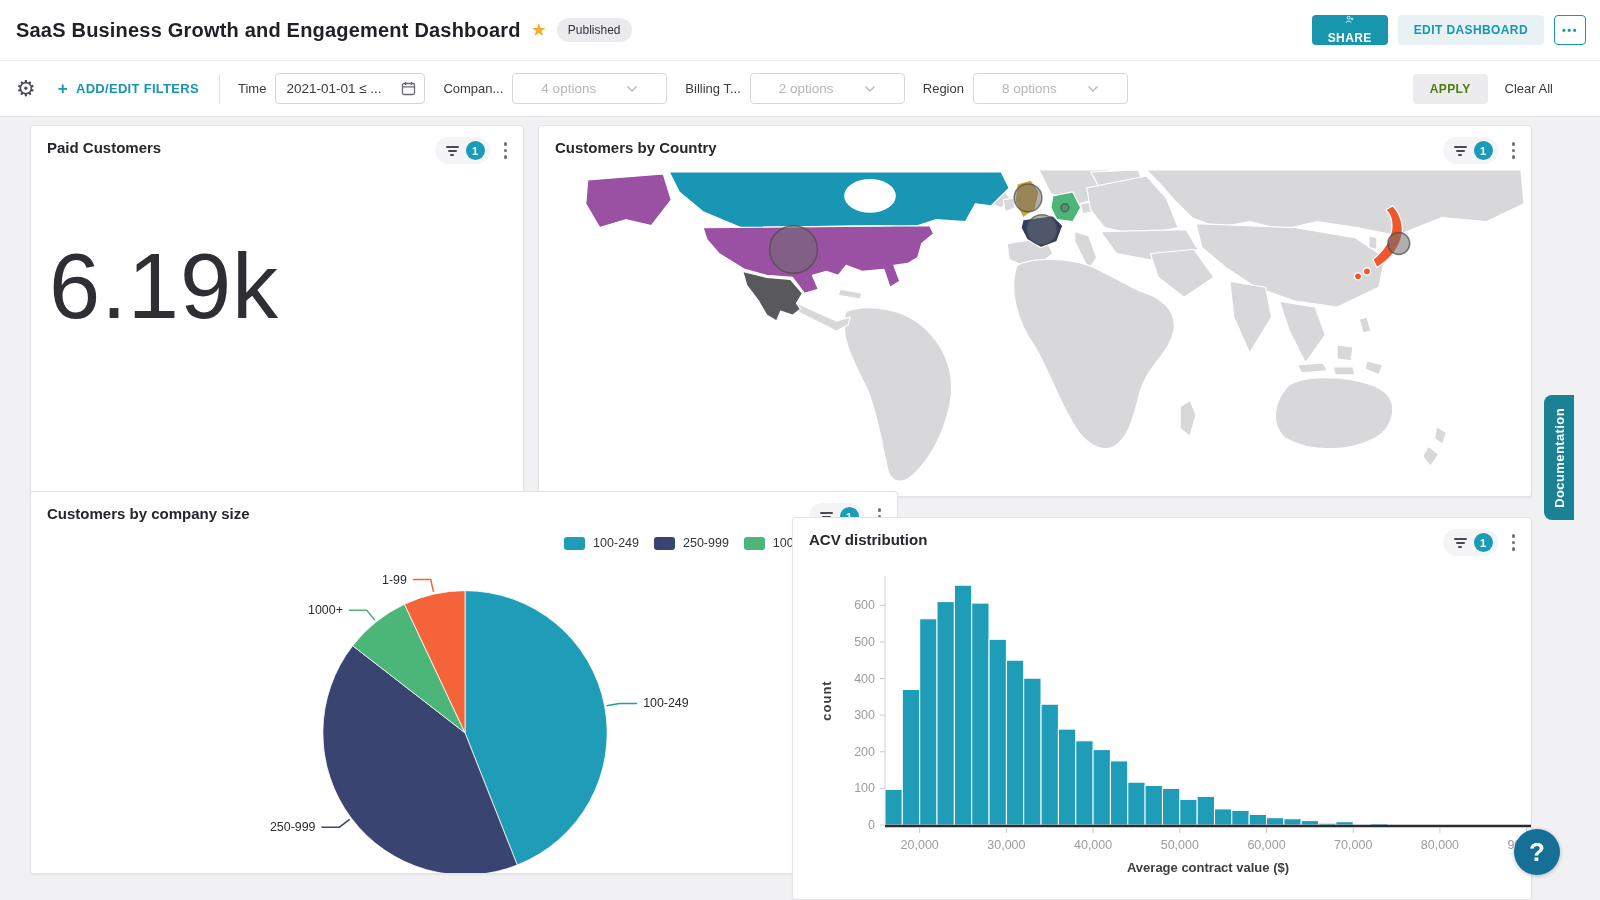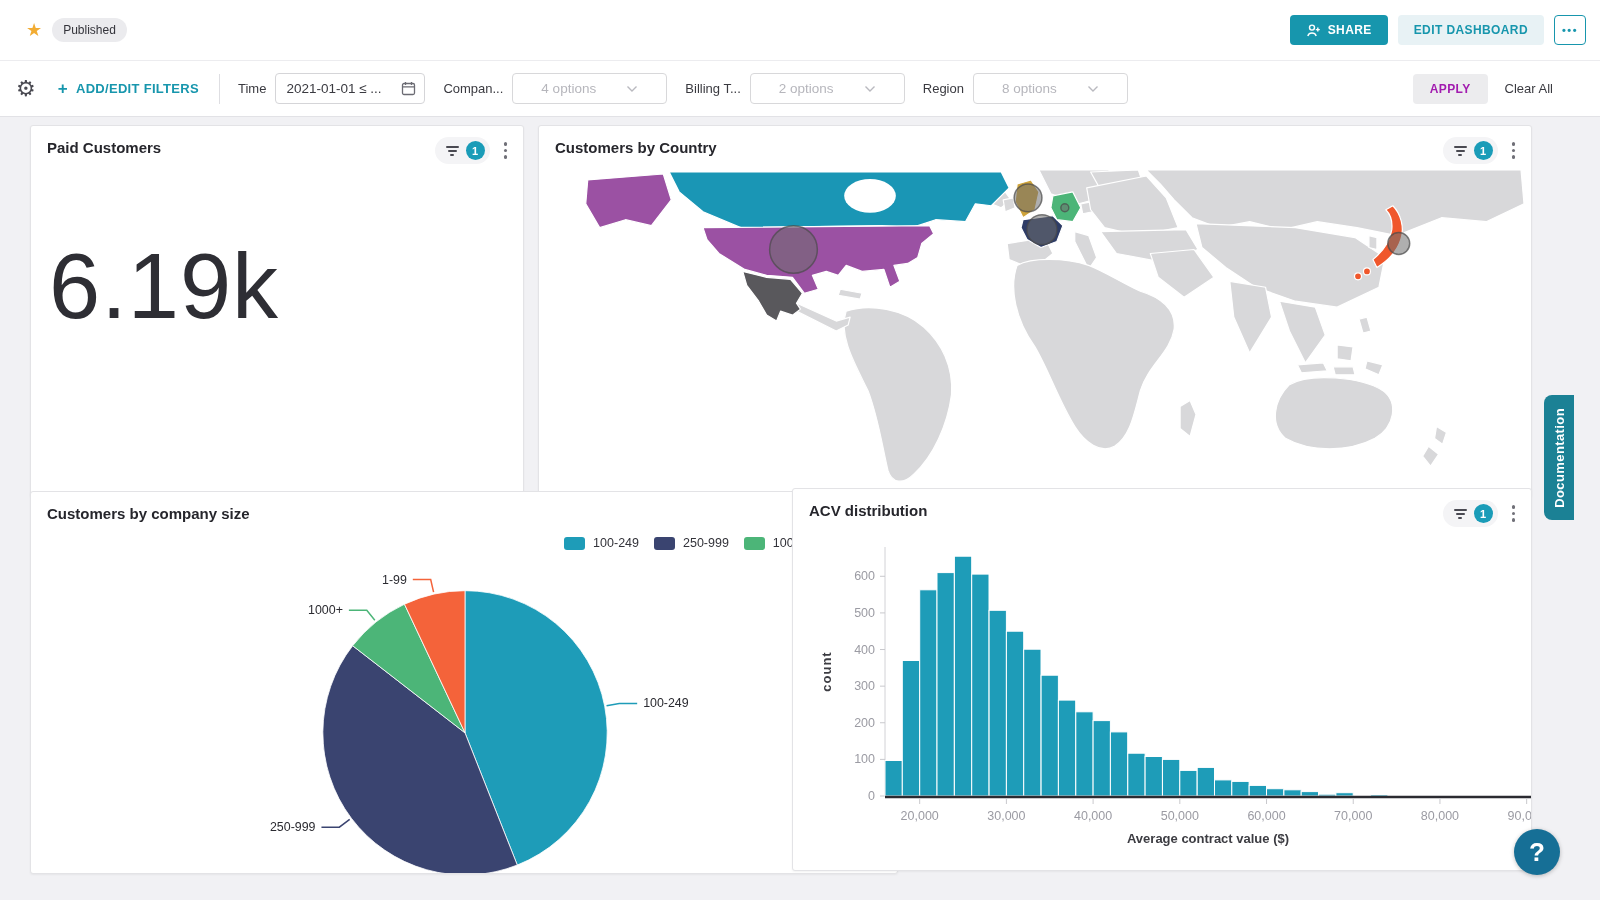--- a/index.html
+++ b/index.html
@@ -7,55 +7,55 @@
   body { font-family:"Liberation Sans", sans-serif; }
   #app { position:relative; width:1600px; height:900px; background:#f1f1f4; overflow:hidden; }
 
   
   .header { position:absolute; left:0; top:0; width:1600px; height:60px; background:#fff; display:flex; align-items:center; padding:0 14px 0 16px; }
   .title { font-size:20px; font-weight:bold; color:#1f1f25; letter-spacing:.2px; }
   .star { color:#f2ac33; font-size:18px; margin-left:10px; }
   .badge { margin-left:10px; background:#ebebee; color:#33333a; font-size:12px; padding:5px 11px; border-radius:12px; }
   .header .spacer { flex:1; }
   .btn { height:30px; display:inline-flex; align-items:center; justify-content:center; border-radius:4px; font-size:12px; font-weight:bold; letter-spacing:.4px; cursor:pointer; }
-  .btn-share { background:#1796ad; color:#fff; padding:0 16px; gap:7px; }
+  .btn-share { background:#1796ad; color:#fff; padding:0 16px; gap:7px;flex-direction:column; }
   .btn-edit { background:#e8f2f5; color:#1796ad; padding:0 16px; margin-left:10px; }
   .btn-more { width:32px; margin-left:10px; border:1px solid #1796ad; color:#1796ad; background:#fff; font-size:14px; letter-spacing:1px; }
 
   
   .filterbar { position:absolute; left:0; top:60px; width:1600px; height:57px; background:#fff; border-top:1px solid #ececef; border-bottom:1px solid #e2e2e6; display:flex; align-items:center; padding:0 47px 0 16px; }
   .gear { font-size:22px; color:#4a4a52; margin-right:22px; cursor:pointer; line-height:1; }
   .addedit { color:#1796ad; font-size:13px; font-weight:bold; letter-spacing:.3px; display:flex; align-items:center; gap:8px; cursor:pointer; margin-right:20px; white-space:nowrap; }
   .addedit .plus { font-size:17px; font-weight:bold; }
   .vdiv { width:1px; height:30px; background:#dedee2; margin-right:18px; }
   .flabel { font-size:13px; color:#3a3a40; margin-right:9px; white-space:nowrap; }
   .dateinput { width:150px; height:31px; border:1px solid #d5d5d8; border-radius:4px; display:flex; align-items:center; padding:0 8px 0 10px; margin-right:18px; background:#fff; cursor:pointer; }
   .dateinput .val { flex:1; font-size:13.5px; color:#3a3a40; white-space:nowrap; }
   .dd { width:155px; height:31px; border:1px solid #d8d8da; border-radius:4px; display:flex; align-items:center; padding:0 28px; margin-right:18px; background:#fff; cursor:pointer; }
   .dd .ph { flex:1; font-size:13.5px; color:#b6b6bc; }
   .fb-spacer { flex:1; }
-  .btn-apply { background:#ececee; color:#a21caf; padding:0 17px; cursor:default; }
+  .btn-apply { background:#ececee; color:#4d7c0f; padding:0 17px; cursor:default; }
   .clearall { font-size:13px; color:#3a3a40; margin-left:17px; cursor:pointer; white-space:nowrap; }
 
   
   .card { position:absolute; background:#fff; border:1px solid #e3e3e6; border-radius:3px; box-shadow:0 1px 2px rgba(0,0,0,.05); overflow:hidden; }
   .card-title { position:absolute; left:16px; top:13px; font-size:15px; font-weight:bold; color:#26262c; }
   .card-actions { position:absolute; right:12px; top:11px; display:flex; align-items:center; gap:10px; }
   .fpill { background:#f4f4f6; border-radius:15px; height:27px; display:flex; align-items:center; gap:7px; padding:0 5px 0 11px; cursor:pointer; }
   .funnel { display:flex; flex-direction:column; gap:2px; align-items:center; }
   .funnel i { display:block; height:2px; background:#4a4a52; border-radius:1px; }
   .funnel i:nth-child(1){ width:13px; } .funnel i:nth-child(2){ width:9px; } .funnel i:nth-child(3){ width:4px; }
   .fcount { width:19px; height:19px; border-radius:50%; background:#1a9cb8; color:#fff; font-size:11px; font-weight:bold; display:flex; align-items:center; justify-content:center; }
   .kebab { display:flex; flex-direction:column; gap:3px; padding:3px 4px; cursor:pointer; }
   .kebab i { width:3.5px; height:3.5px; border-radius:50%; background:#707078; }
 
   #card-kpi  { left:30px;  top:125px; width:494px; height:372px;padding-left:7px; }
   #card-map  { left:538px; top:125px; width:994px; height:372px; }
   #card-pie  { left:30px;  top:491px; width:868px; height:383px; }
-  #card-hist { left:792px; top:488px; width:740px; height:383px; }
+  #card-hist { left:792px; top:517px; width:740px; height:383px; }
 
   .kpi-value { position:absolute; left:18px; top:108px; font-size:92px; color:#2e2e34; letter-spacing:1px; }
   .kpi-unit  { position:absolute; left:20px; top:238px; font-size:38px; color:#2e2e34; }
 
   .chart-area { position:absolute; left:0; top:44px; right:0; bottom:0; }
   svg text { font-family:"Liberation Sans", sans-serif; }
 
   .pie-legend { position:absolute; right:20px; top:44px; display:flex; align-items:center; gap:15px; }
   .pl-item { display:flex; align-items:center; gap:8px; }
   .pl-swatch { width:21px; height:13px; border-radius:3px; }
@@ -65,20 +65,21 @@
   .doc-tab { position:absolute; right:26px; top:395px; width:30px; height:125px; background:#1b8195; border-radius:8px 0 0 8px; display:flex; align-items:center; justify-content:center; cursor:pointer; }
   .doc-tab span { writing-mode:vertical-rl; transform:rotate(180deg); color:#fff; font-size:13px; font-weight:bold; letter-spacing:.4px; }
   .help-fab { position:absolute; left:1514px; top:829px; width:46px; height:46px; border-radius:50%; background:#166f96; color:#fff; font-size:26px; font-weight:bold; display:flex; align-items:center; justify-content:center; cursor:pointer; box-shadow:0 1px 4px rgba(0,0,0,.25); }
 </style>
 </head>
 <body>
 
 <div id="app">
 
   <div class="header">
+    <span class="title">SaaS Business Growth and Engagement Dashboard</span>
     <span class="star">★</span>
     <span class="badge">Published</span>
     <span class="spacer"></span>
     <span class="btn btn-share">
       <svg width="15" height="15" viewBox="0 0 15 15">
         <circle cx="6" cy="4.6" r="2.5" fill="none" stroke="#fff" stroke-width="1.4"></circle>
         <path d="M1.8,13 a4.4,4.2 0 0 1 8.4,0" fill="none" stroke="#fff" stroke-width="1.4"></path>
         <path d="M11.8,4.6 v4 M9.8,6.6 h4" stroke="#fff" stroke-width="1.4"></path>
       </svg>
       <span>SHARE</span>

